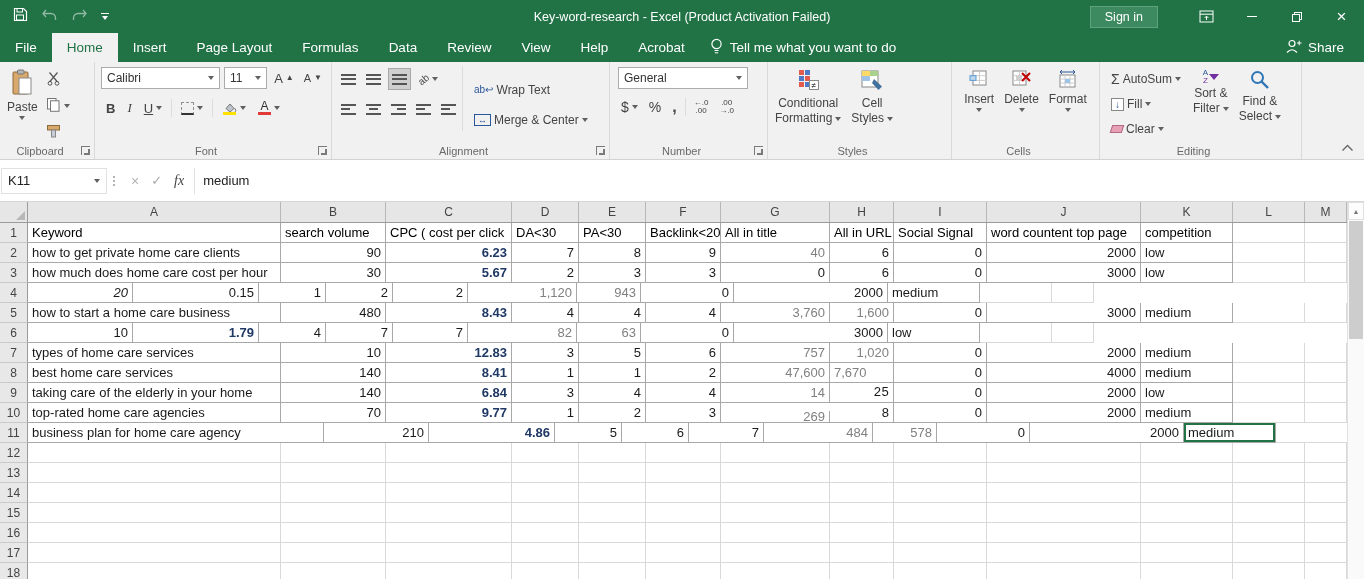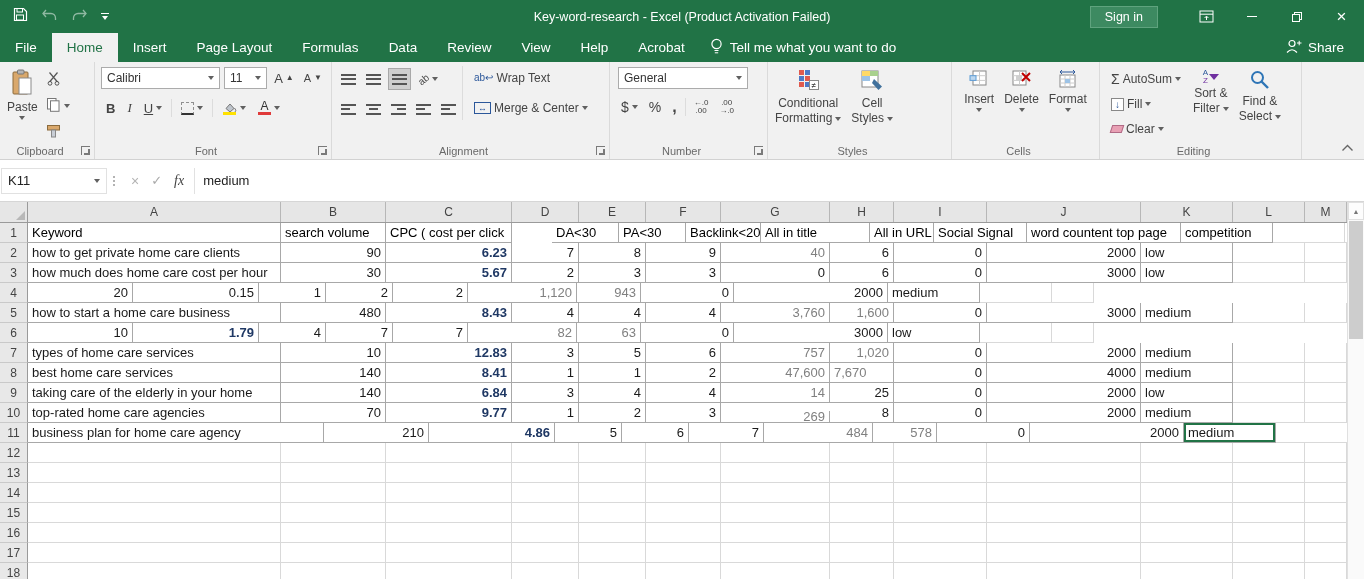--- a/index.html
+++ b/index.html
@@ -334,21 +334,21 @@
           <span class="sbtn">
               <span class="lns l">
                 <i></i>
                 <i></i>
                 <i></i>
               </span>
             </span>
         </div>
       </div>
       <div style="border-left:1px solid #dcdcdc;padding-left:8px">
-        <div class="sbtn" style="margin-top:1px">
+        <div class="sbtn" style="margin-top:13px">
           <span class="tiny" style="font-size:10px;color:#2b579a">ab↩</span>
           <span>Wrap Text</span>
         </div>
         <div class="sbtn" style="margin-top:8px">
           <span style="width:17px;height:12px;border:1px solid #2b579a;display:inline-flex;align-items:center;justify-content:center;font-size:9px;color:#2b579a">↔</span>
           <span>Merge &amp; Center</span>
           <span class="car"></span>
         </div>
       </div>
     </div>
@@ -548,21 +548,21 @@
       <div class="colhead" style="width: 92px;">K</div>
       <div class="colhead" style="width: 72px;">L</div>
       <div class="colhead" style="width: 42px;">M</div>
     </div>
   <div id="sheet-rows">
       <div class="row">
         <div class="gutter">1</div>
         <div class="cell dr hdr" style="width: 253px;">Keyword</div>
         <div class="cell dr hdr" style="width: 105px;">search volume</div>
         <div class="cell dr hdr" style="width: 126px;">CPC ( cost per click</div>
-        <div class="cell dr hdr" style="width: 67px; margin-left: 40px;">DA&lt;30</div>
+        <div class="cell dr hdr" style="width: 67px;">DA&lt;30</div>
         <div class="cell dr hdr" style="width: 67px;">PA&lt;30</div>
         <div class="cell dr hdr" style="width: 75px;">Backlink&lt;20</div>
         <div class="cell dr hdr" style="width: 109px;">All in title</div>
         <div class="cell dr hdr" style="width: 64px;">All in URL</div>
         <div class="cell dr hdr" style="width: 93px;">Social Signal</div>
         <div class="cell dr hdr" style="width: 154px;">word countent top page</div>
         <div class="cell dr hdr" style="width: 92px;">competition</div>
         <div class="cell hdr" style="width: 72px;"></div>
         <div class="cell hdr" style="width: 42px;"></div>
       </div>
@@ -593,21 +593,21 @@
         <div class="cell dr ar" style="width: 109px;">0</div>
         <div class="cell dr ar" style="width: 64px;">6</div>
         <div class="cell dr ar" style="width: 93px;">0</div>
         <div class="cell dr ar" style="width: 154px;">3000</div>
         <div class="cell dr" style="width: 92px;">low</div>
         <div class="cell" style="width: 72px;"></div>
         <div class="cell" style="width: 42px;"></div>
       </div>
       <div class="row">
         <div class="gutter">4</div>
-        <div class="cell dr ar" style="width: 105px;">20</div>
+        <div class="cell dr ar" style="width: 105px; font-style: italic;">20</div>
         <div class="cell dr ar" style="width: 126px;">0.15</div>
         <div class="cell dr ar" style="width: 67px;">1</div>
         <div class="cell dr ar" style="width: 67px;">2</div>
         <div class="cell dr ar" style="width: 75px;">2</div>
         <div class="cell dr ar g" style="width: 109px;">1,120</div>
         <div class="cell dr ar g" style="width: 64px;">943</div>
         <div class="cell dr ar" style="width: 93px;">0</div>
         <div class="cell dr ar" style="width: 154px;">2000</div>
         <div class="cell dr" style="width: 92px;">medium</div>
         <div class="cell" style="width: 72px;"></div>
@@ -678,21 +678,21 @@
       </div>
       <div class="row">
         <div class="gutter">9</div>
         <div class="cell dr" style="width: 253px;">taking care of the elderly in your home</div>
         <div class="cell dr ar" style="width: 105px;">140</div>
         <div class="cell dr ar b" style="width: 126px;">6.84</div>
         <div class="cell dr ar" style="width: 67px;">3</div>
         <div class="cell dr ar" style="width: 67px;">4</div>
         <div class="cell dr ar" style="width: 75px;">4</div>
         <div class="cell dr ar g" style="width: 109px;">14</div>
-        <div class="cell dr ar" style="width: 64px;">25</div>
+        <div class="cell dr ar" style="width: 64px; font-family: Liberation Mono, monospace;">25</div>
         <div class="cell dr ar" style="width: 93px;">0</div>
         <div class="cell dr ar" style="width: 154px;">2000</div>
         <div class="cell dr" style="width: 92px;">low</div>
         <div class="cell" style="width: 72px;"></div>
         <div class="cell" style="width: 42px;"></div>
       </div>
       <div class="row">
         <div class="gutter">10</div>
         <div class="cell dr" style="width: 253px;">top-rated home care agencies</div>
         <div class="cell dr ar" style="width: 105px;">70</div>

